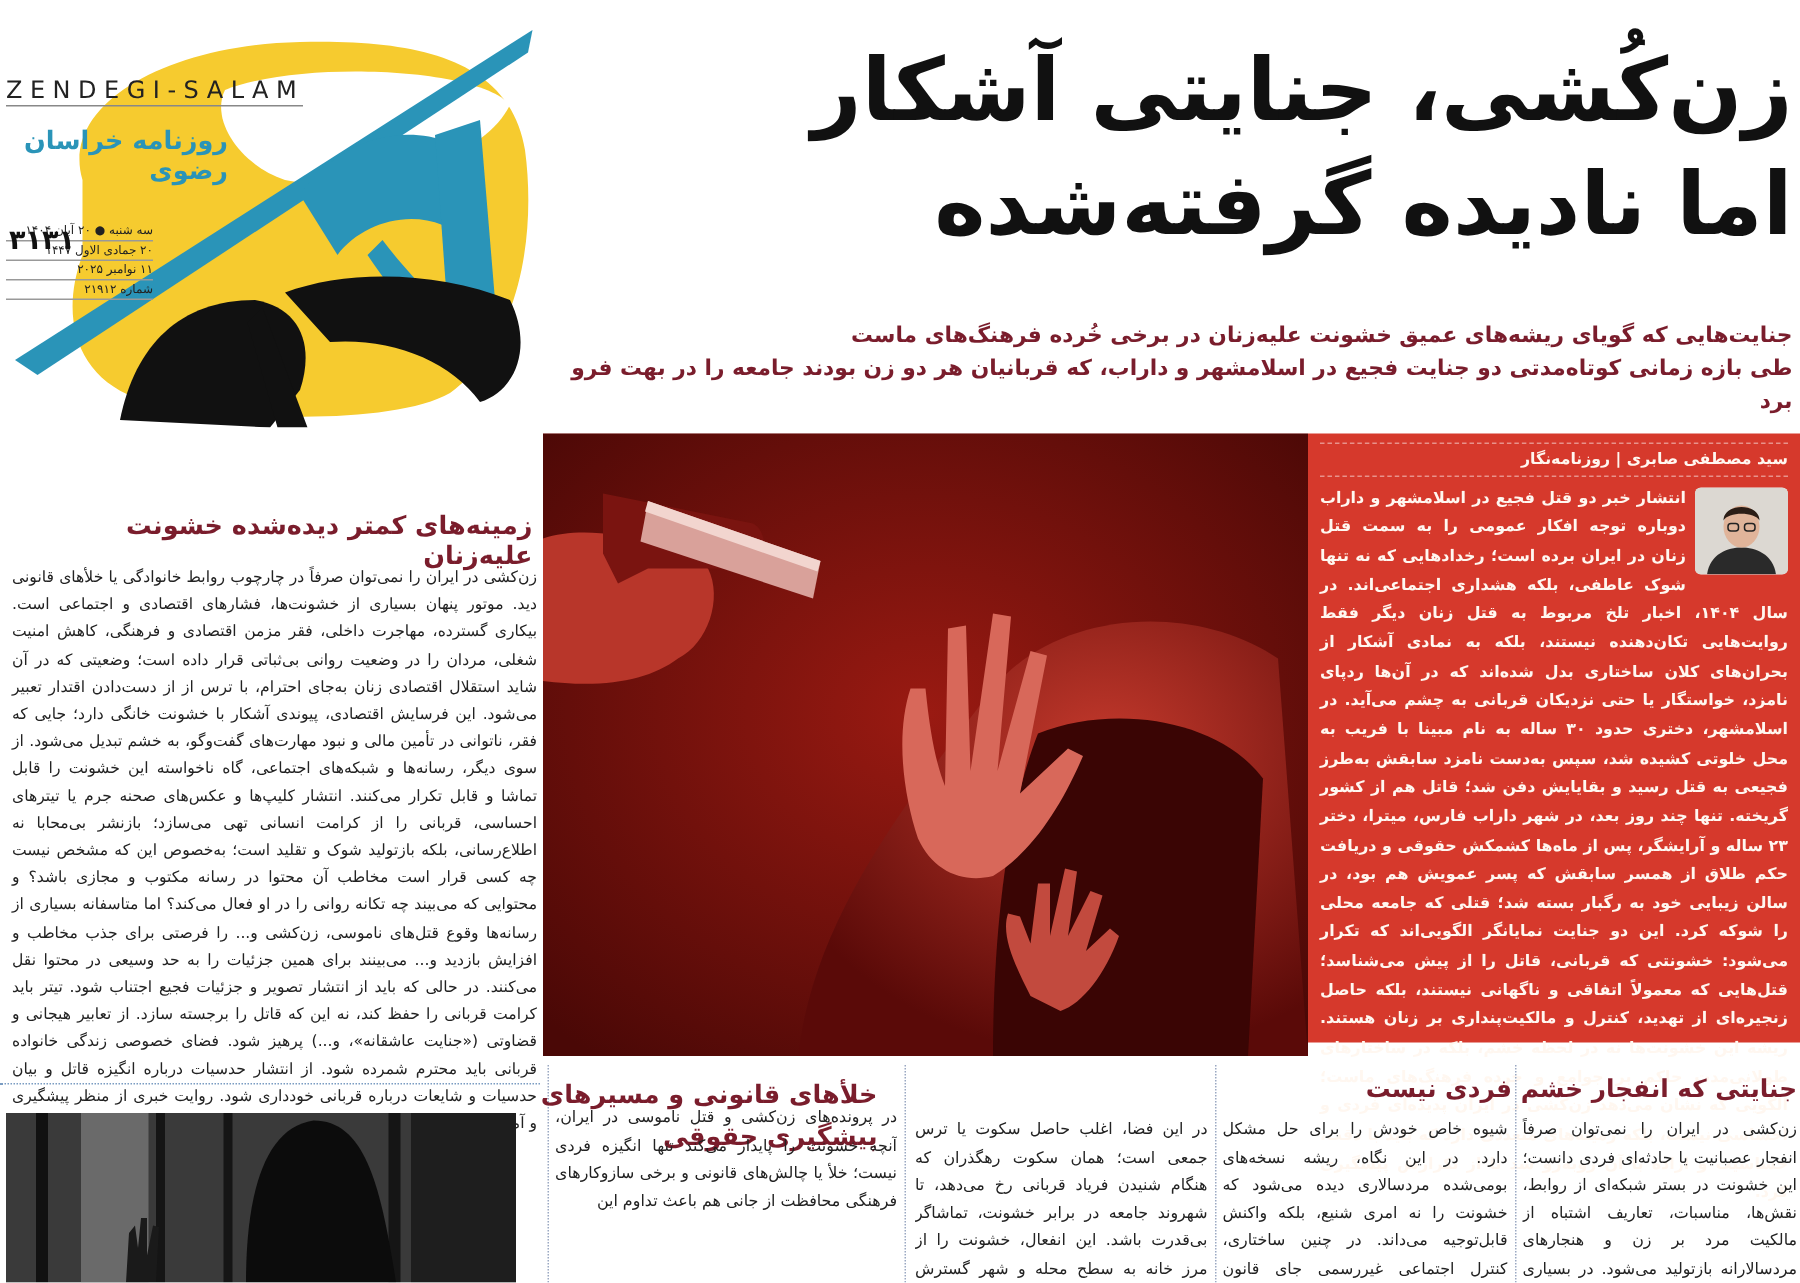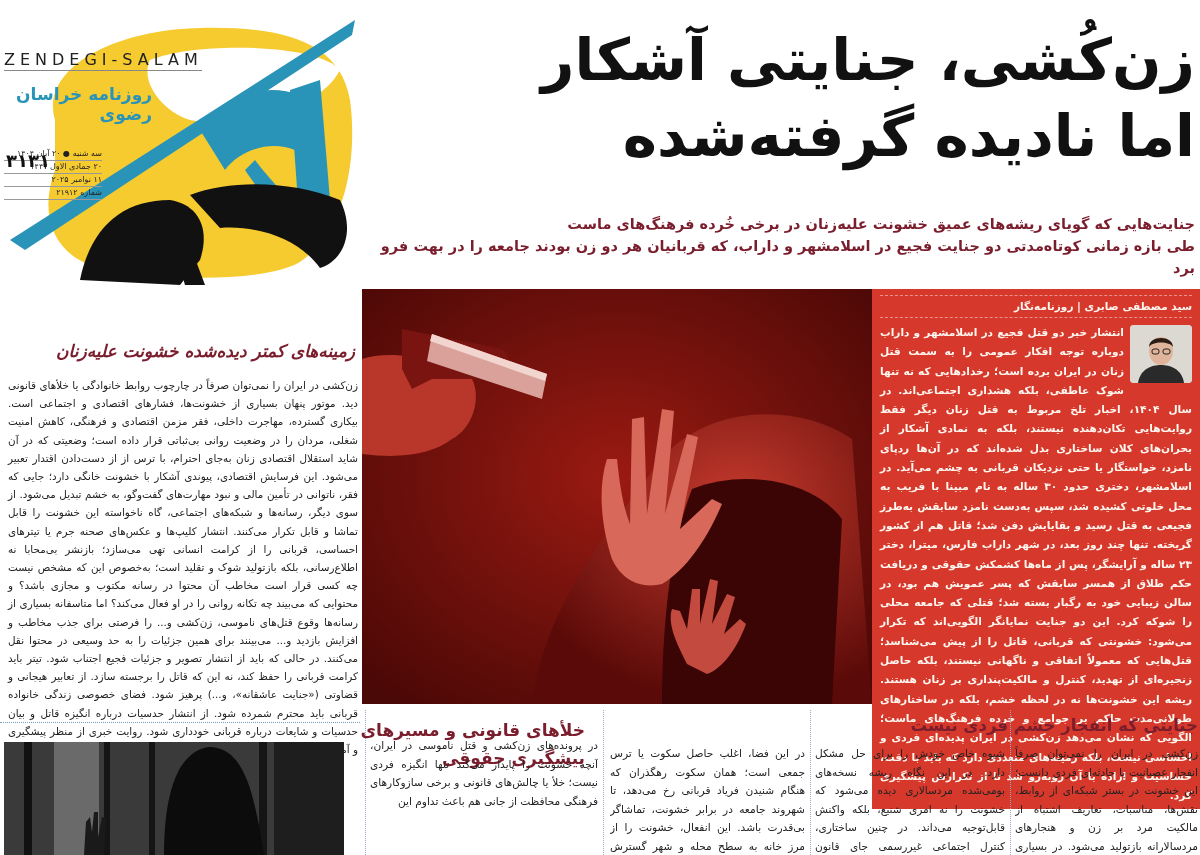--- a/index.html
+++ b/index.html
@@ -18,28 +18,28 @@
 
   
   .headline { position: absolute; left: 380px; top: 22px; width: 815px; direction: rtl; text-align: right; font-family: "DejaVu Sans", sans-serif; font-weight: bold; font-size: 58px; line-height: 76px; color: #111; letter-spacing: -1px; }
   .lead { position: absolute; left: 360px; top: 213px; width: 835px; direction: rtl; text-align: right; font-size: 14.5px; font-weight: bold; color: #7a1d2c; line-height: 22px; }
 
   
   .hero { position: absolute; left: 362px; top: 289px; width: 510px; height: 415px; overflow: hidden; background: #6b0d0a; }
   .hero svg { display: block; }
 
   
-  .red-col { position: absolute; left: 872px; top: 289px; width: 328px; height: 520px; background: #d6392c; color: #fff7f0; direction: rtl; padding: 6px 8px 0 8px; }
+  .red-col { position: absolute; left: 872px; top: 289px; width: 328px; height: 406px; background: #d6392c; color: #fff7f0; direction: rtl; padding: 6px 8px 0 8px; }
   .red-col .dash-top { border-top: 1px dashed rgba(255,255,255,0.45); margin-bottom: 4px; }
   .byline { font-size: 10.5px; font-weight: bold; padding-bottom: 5px; border-bottom: 1px dashed rgba(255,255,255,0.45); margin-bottom: 5px; }
   .portrait { float: right; width: 62px; height: 58px; margin-left: 6px; margin-top: 2px; border-radius: 4px; background: #e8e4df; position: relative; overflow: hidden; }
   .red-body { font-size: 10.6px; font-weight: bold; line-height: 19.3px; text-align: justify; }
 
   
-  .left-title { position: absolute; left: 10px; top: 341px; width: 345px; direction: rtl; text-align: right; font-size: 17px; font-weight: bold; color: #7a1d2c; font-style: italic; }
+  .left-title { position: absolute; left: 10px; top: 341px; width: 345px; direction: rtl; text-align: right; font-size: 17px; font-weight: bold; color: #7a1d2c; }
   .left-body { position: absolute; left: 8px; top: 376px; width: 350px; direction: rtl; text-align: justify; font-size: 10.4px; line-height: 18.2px; color: #222; }
   .left-divider { position: absolute; left: 0; top: 722px; width: 360px; border-top: 1px dotted #7a9cc2; }
   .left-photo { position: absolute; left: 4px; top: 742px; width: 340px; height: 113px; background: #2e2e2e; overflow: hidden; }
 
   
   .vsep { position: absolute; top: 710px; height: 145px; border-left: 1px dotted #9aa8c2; }
   .sec-title-a { position: absolute; left: 880px; top: 716px; width: 318px; direction: rtl; text-align: right; font-size: 16.5px; font-weight: bold; color: #7a1d2c; }
   .col-text { position: absolute; direction: rtl; text-align: justify; font-size: 10.6px; line-height: 18.5px; color: #222; }
   .sec-title-b { position: absolute; left: 355px; top: 716px; width: 230px; direction: rtl; text-align: right; font-size: 17px; font-weight: bold; color: #7a1d2c; line-height: 28px; }
 </style>

